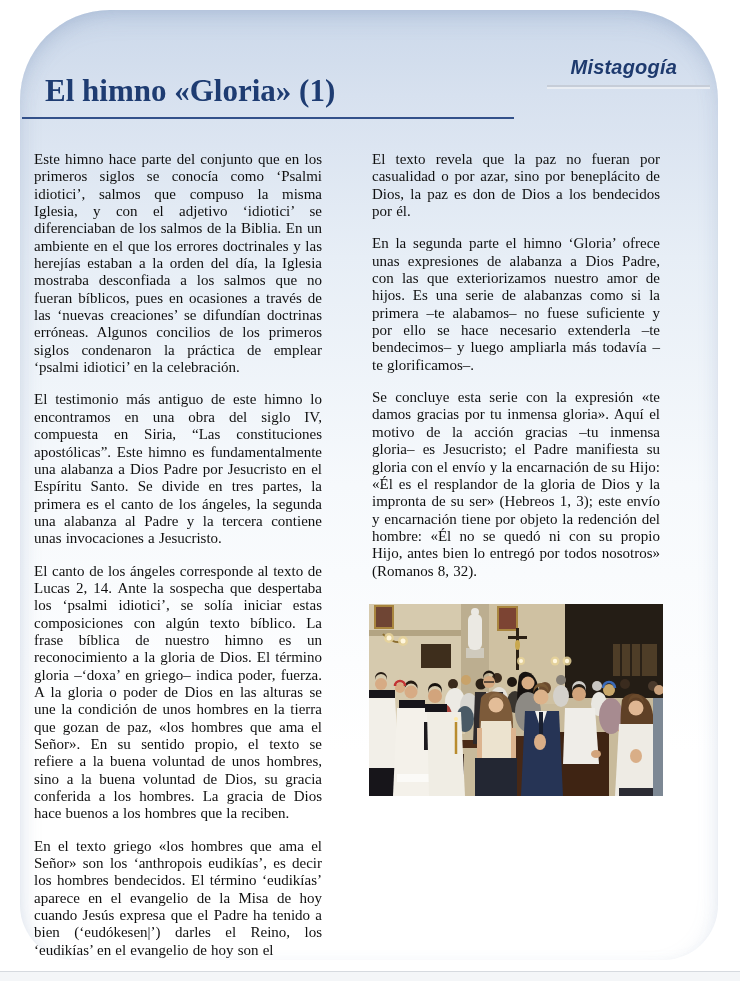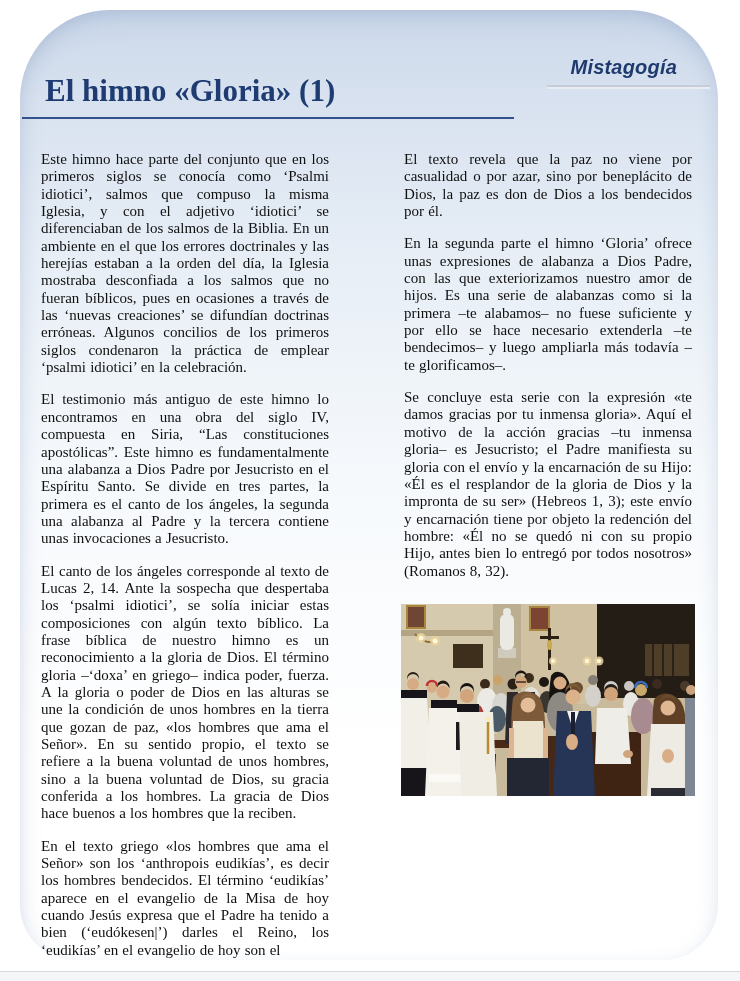--- a/index.html
+++ b/index.html
@@ -28,22 +28,22 @@
   }
   .title {
     position: absolute; left: 25px; top: 63px; margin: 0;
     font-size: 31px; font-weight: bold; color: #1e3c72;
   }
   .title-divider {
     position: absolute; left: 2px; top: 107px; width: 492px; height: 2px;
     background: #33518a;
   }
   .columns {
-    position: absolute; left: 21px; top: 141px; width: 652px;
-    display: flex; gap: 75px;
+    position: absolute; left: 14px; top: 141px; width: 652px;
+    display: flex; gap: 50px;
   }
   .col { width: 288px; }
   .col p {
     margin: 0 0 15px; font-size: 15px; line-height: 17.35px;
     text-align: justify; color: #101010;
     word-spacing: .4px; hyphens: none;
   }
   .photo {
     display: block; margin: 24px 0 0 -3px; width: 294px; height: 192px;
     line-height: 0;
@@ -72,21 +72,21 @@
 
     <div class="columns">
       <div class="col">
         <p>Este himno hace parte del conjunto que en los primeros siglos se conocía como ‘Psalmi idiotici’, salmos que compuso la misma Iglesia, y con el adjetivo ‘idiotici’ se diferenciaban de los salmos de la Biblia. En un ambiente en el que los errores doctrinales y las herejías estaban a la orden del día, la Iglesia mostraba desconfiada a los salmos que no fueran bíblicos, pues en ocasiones a través de las ‘nuevas creaciones’ se difundían doctrinas erróneas. Algunos concilios de los primeros siglos condenaron la práctica de emplear ‘psalmi idiotici’ en la celebración.</p>
         <p>El testimonio más antiguo de este himno lo encontramos en una obra del siglo IV, compuesta en Siria, “Las constituciones apostólicas”. Este himno es fundamentalmente una alabanza a Dios Padre por Jesucristo en el Espíritu Santo. Se divide en tres partes, la primera es el canto de los ángeles, la segunda una alabanza al Padre y la tercera contiene unas invocaciones a Jesucristo.</p>
         <p>El canto de los ángeles corresponde al texto de Lucas 2, 14. Ante la sospecha que despertaba los ‘psalmi idiotici’, se solía iniciar estas composiciones con algún texto bíblico. La frase bíblica de nuestro himno es un reconocimiento a la gloria de Dios. El término gloria –‘doxa’ en griego– indica poder, fuerza. A la gloria o poder de Dios en las alturas se une la condición de unos hombres en la tierra que gozan de paz, «los hombres que ama el Señor». En su sentido propio, el texto se refiere a la buena voluntad de unos hombres, sino a la buena voluntad de Dios, su gracia conferida a los hombres. La gracia de Dios hace buenos a los hombres que la reciben.</p>
         <p>En el texto griego «los hombres que ama el Señor» son los ‘anthropois eudikías’, es decir los hombres bendecidos. El término ‘eudikías’ aparece en el evangelio de la Misa de hoy cuando Jesús expresa que el Padre ha tenido a bien (‘eudókesen|’) darles el Reino, los ‘eudikías’ en el evangelio de hoy son el</p>
       </div>
 
       <div class="col">
-        <p>El texto revela que la paz no viene por casualidad o por azar, sino por beneplácito de Dios, la paz es don de Dios a los bendecidos por él.</p>
+        <p>El texto revela que la paz no fueran por casualidad o por azar, sino por beneplácito de Dios, la paz es don de Dios a los bendecidos por él.</p>
         <p>En la segunda parte el himno ‘Gloria’ ofrece unas expresiones de alabanza a Dios Padre, con las que exteriorizamos nuestro amor de hijos. Es una serie de alabanzas como si la primera –te alabamos– no fuese suficiente y por ello se hace necesario extenderla –te bendecimos– y luego ampliarla más todavía –te glorificamos–.</p>
         <p>Se concluye esta serie con la expresión «te damos gracias por tu inmensa gloria». Aquí el motivo de la acción gracias –tu inmensa gloria– es Jesucristo; el Padre manifiesta su gloria con el envío y la encarnación de su Hijo: «Él es el resplandor de la gloria de Dios y la impronta de su ser» (Hebreos 1, 3); este envío y encarnación tiene por objeto la redención del hombre: «Él no se quedó ni con su propio Hijo, antes bien lo entregó por todos nosotros» (Romanos 8, 32).</p>
 
         <figure class="photo" role="img" aria-label="Fieles de pie durante la Misa en el interior de una iglesia: monaguillos con sotana negra y sobrepelliz blanca a la izquierda, jóvenes y adultos orando junto a los bancos de madera, estatua blanca y cuadros dorados al fondo.">
           <svg viewBox="0 0 294 192" xmlns="http://www.w3.org/2000/svg">
 
             <rect width="294" height="192" fill="#c8ba9b"></rect>
             <rect x="0" y="0" width="96" height="130" fill="#d6caae"></rect>
             <rect x="0" y="26" width="96" height="6" fill="#b3a483"></rect>
             <rect x="92" y="0" width="30" height="112" fill="#bcae90"></rect>

